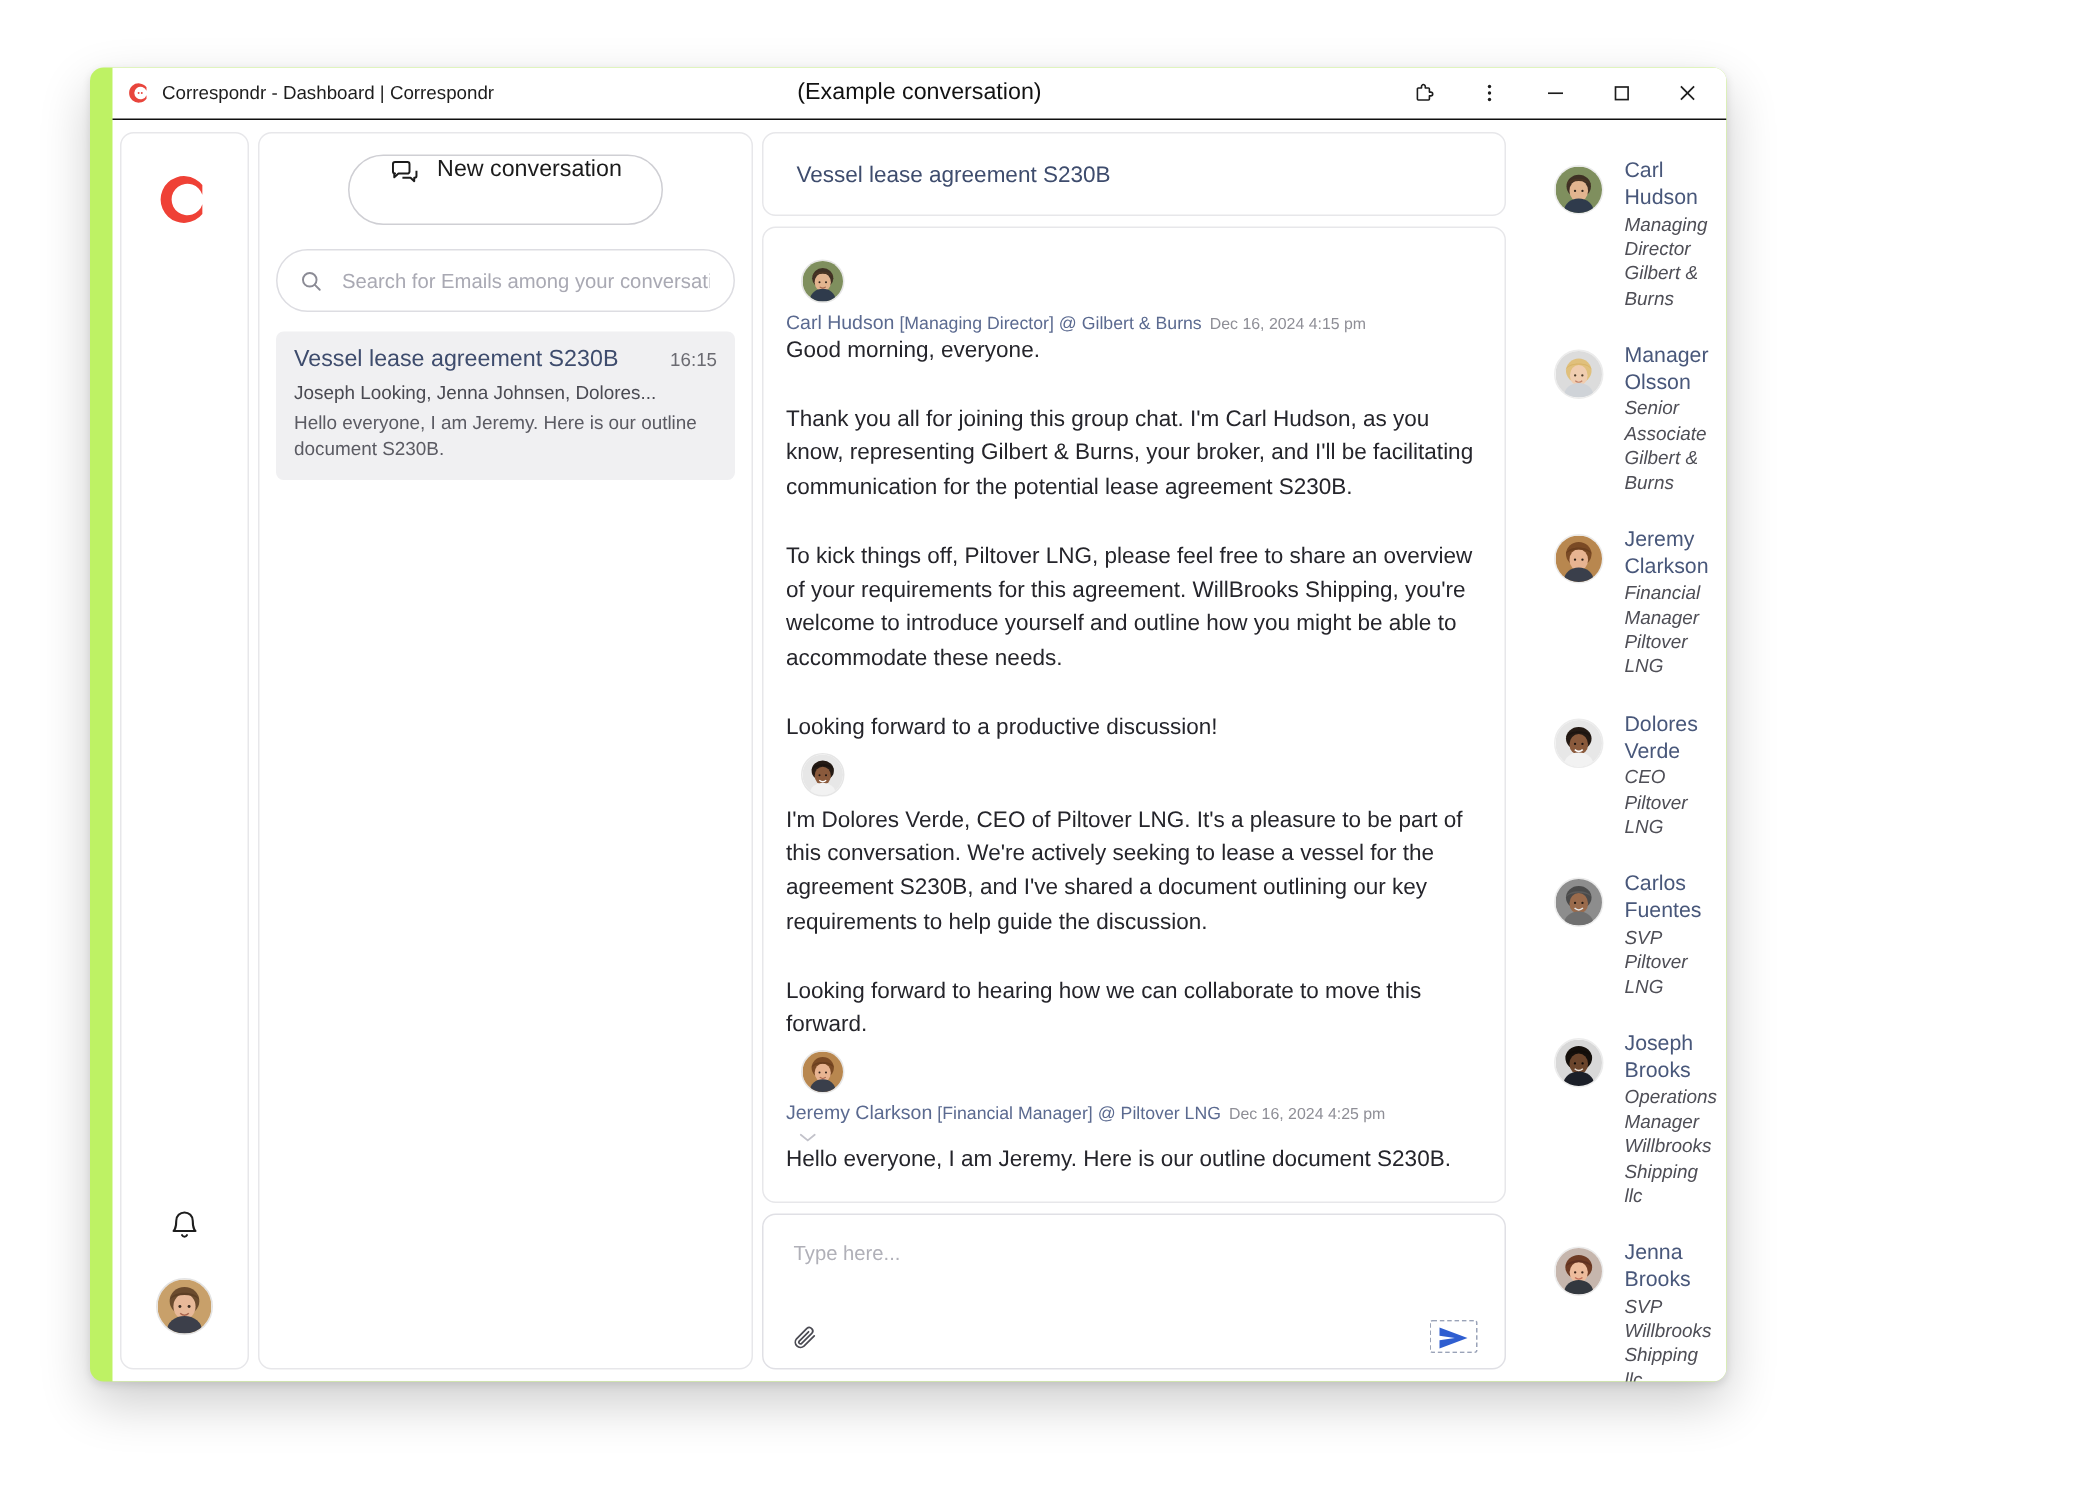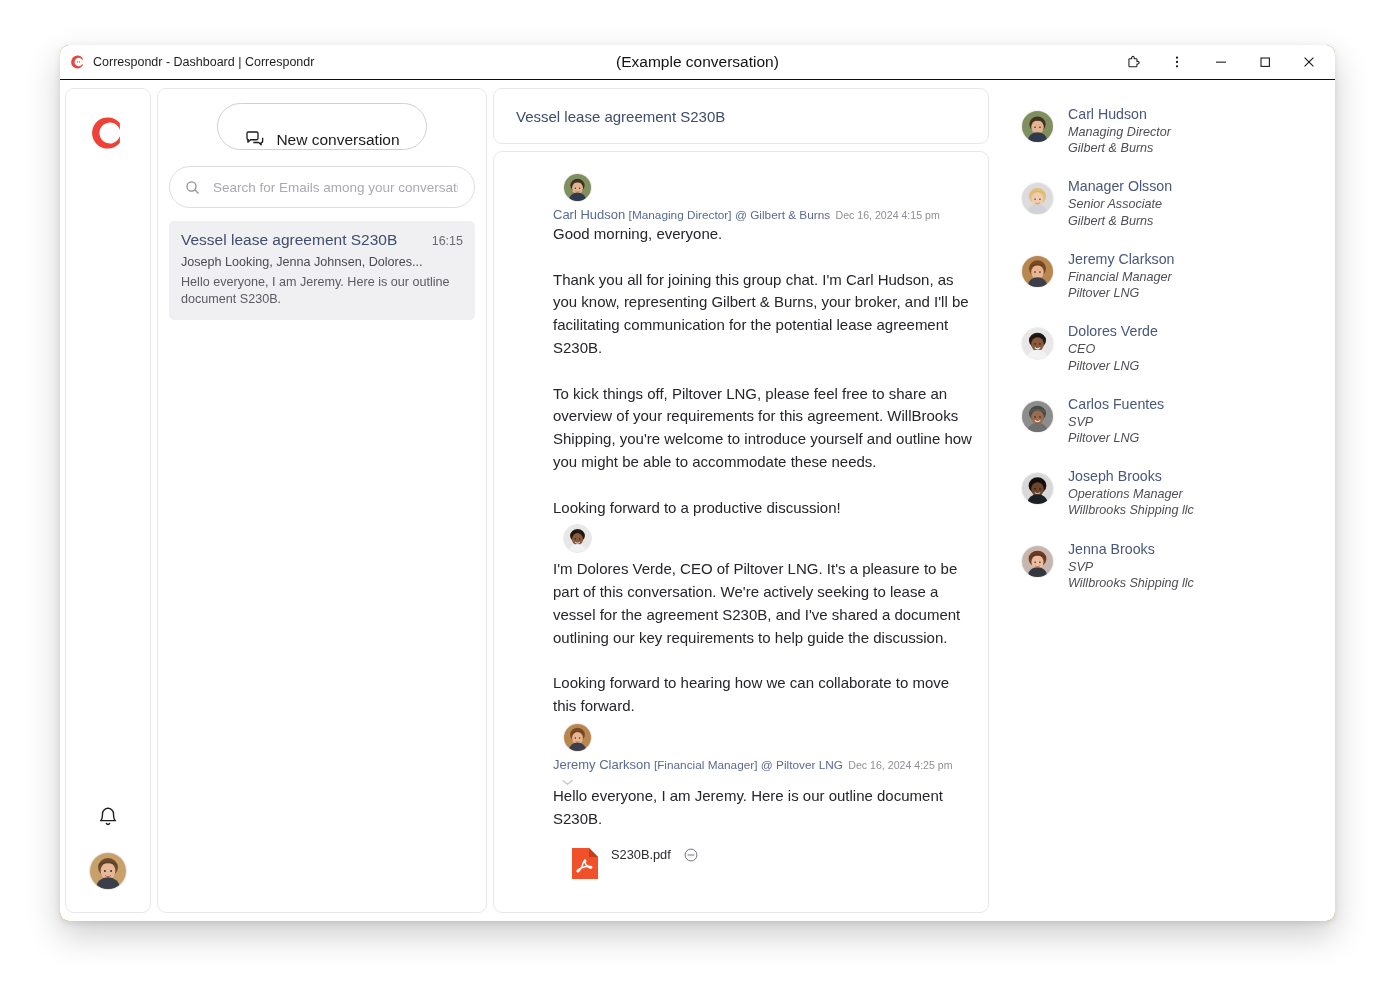--- a/index.html
+++ b/index.html
@@ -8,27 +8,28 @@
     width: 1395px; height: 1001px;
     background: #ffffff;
     font-family: "Liberation Sans", sans-serif;
     overflow: hidden;
   }
 
   
   #app-window {
     position: absolute;
     left: 60px; top: 45px;
-    width: 1275px; height: 876px;
-    background: #a16207;
+    width: 1091px; height: 876px;
+    background: #bef264;
     border-radius: 9px;
     box-shadow: 0 14px 34px rgba(0,0,0,0.20), 0 2px 6px rgba(0,0,0,0.10);
     overflow: hidden;
     display: flex;
     flex-direction: column;
+    padding-left: 15px;
   }
 
   
   #titlebar {
     height: 35px;
     flex: 0 0 35px;
     background: #ffffff;
     border-bottom: 1px solid #0f0f0f;
     display: flex;
     align-items: center;
@@ -119,21 +120,21 @@
     min-height: 0;
   }
   #new-conv-btn {
     align-self: center;
     height: 47px;
     padding: 0 26px;
     border: 1px solid #cfcfd4;
     border-radius: 24px;
     background: #ffffff;
     display: flex;
-    align-items: flex-end;
+    align-items: flex-start;
     gap: 11px;
     font-size: 15.5px;
     color: #1b1b1b;
     cursor: pointer;
     font-family: "Liberation Sans", sans-serif;
   }
   #search-wrap {
     margin-top: 16px;
     height: 42px;
     border: 1px solid #dddde2;
@@ -211,21 +212,21 @@
   }
   #messages {
     flex: 1 1 auto;
     border: 1px solid #e7e7ea;
     border-radius: 9px;
     background: #fff;
     padding: 16px 15px 12px 15px;
     overflow: hidden;
     min-height: 0;
   }
-  .msg { margin-bottom: 2px; margin-left: 44px; }
+  .msg { margin-bottom: 2px; }
   .msg-avatar {
     width: 29px; height: 29px;
     border-radius: 50%;
     overflow: hidden;
     margin: 5px 0 5px 10px;
     border: 1px solid #e6e6e6;
   }
   .msg-head {
     font-size: 12px;
     color: #6f6f77;
@@ -527,20 +528,37 @@
               <svg width="16" height="16" viewBox="0 0 20 20" fill="none" stroke="#70707a" stroke-width="1.2">
                 <circle cx="10" cy="10" r="7.4"></circle>
                   <line x1="6.3" y1="10" x2="13.7" y2="10" stroke-linecap="round"></line>
               </svg>
             </span>
           </div>
         </div>
 
       </div>
 
+      <div id="composer">
+        <textarea id="composer-input" placeholder="Type here..." style=""></textarea>
+        <div id="composer-tools">
+          <span style="line-height:0">
+            <svg width="19" height="19" viewBox="0 0 24 24" fill="none" stroke="#4a4a52" stroke-width="1.45" stroke-linecap="round" stroke-linejoin="round">
+              <path d="M20 10.8 11.3 19.5a4.4 4.4 0 0 1-6.2-6.2l8.7-8.7a2.9 2.9 0 0 1 4.1 4.1l-8.7 8.7a1.45 1.45 0 0 1-2-2l8-8"></path>
+            </svg>
+          </span>
+          <button id="send-btn">
+            <span style="line-height:0">
+              <svg width="22" height="16" viewBox="0 0 24 18">
+                <path d="M1.5 1.2 L22.5 9 L1.5 16.8 L1.5 10.6 L13 9 L1.5 7.4 Z" fill="#2f5ed0"></path>
+              </svg>
+            </span>
+          </button>
+        </div>
+      </div>
     </div>
 
     <div id="participants">
 
       <div class="p-item">
         <span class="p-avatar">
           <svg class="avimg" viewBox="0 0 40 40" preserveAspectRatio="xMidYMid slice">
             <rect width="40" height="40" fill="#7f8f5e"></rect>
             <ellipse cx="20" cy="17" rx="10.5" ry="10" fill="#3f3024"></ellipse>
             <ellipse cx="20" cy="21" rx="8" ry="9.2" fill="#e2b48f"></ellipse>

